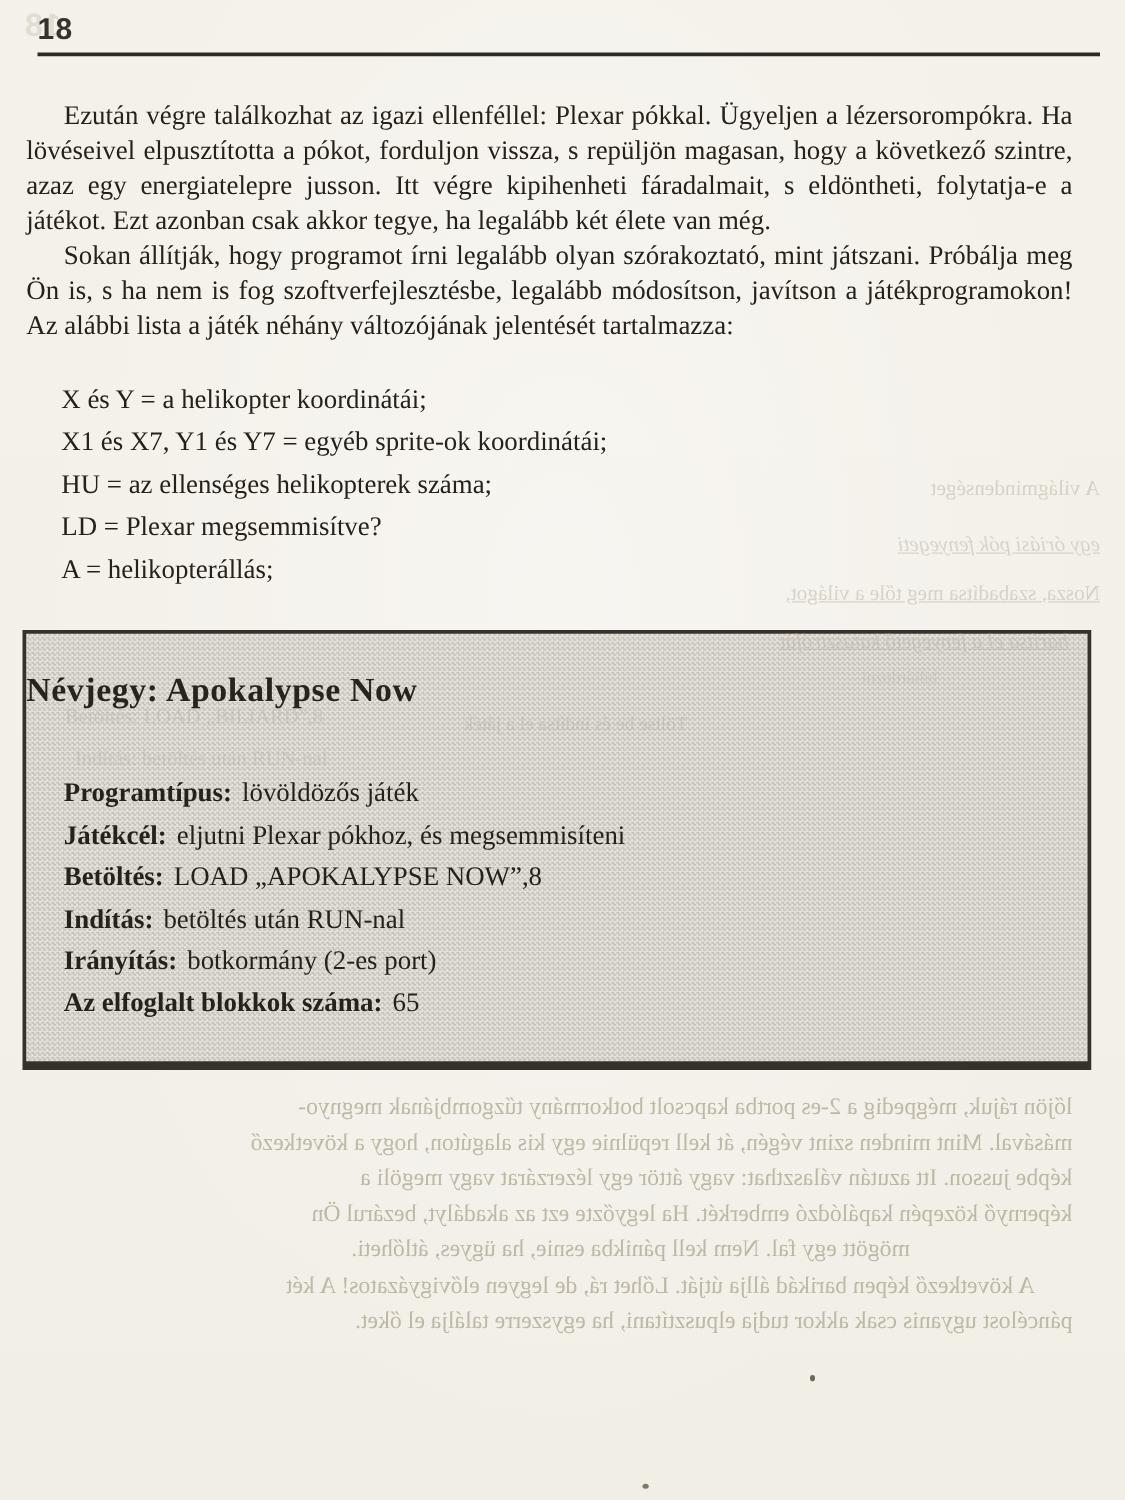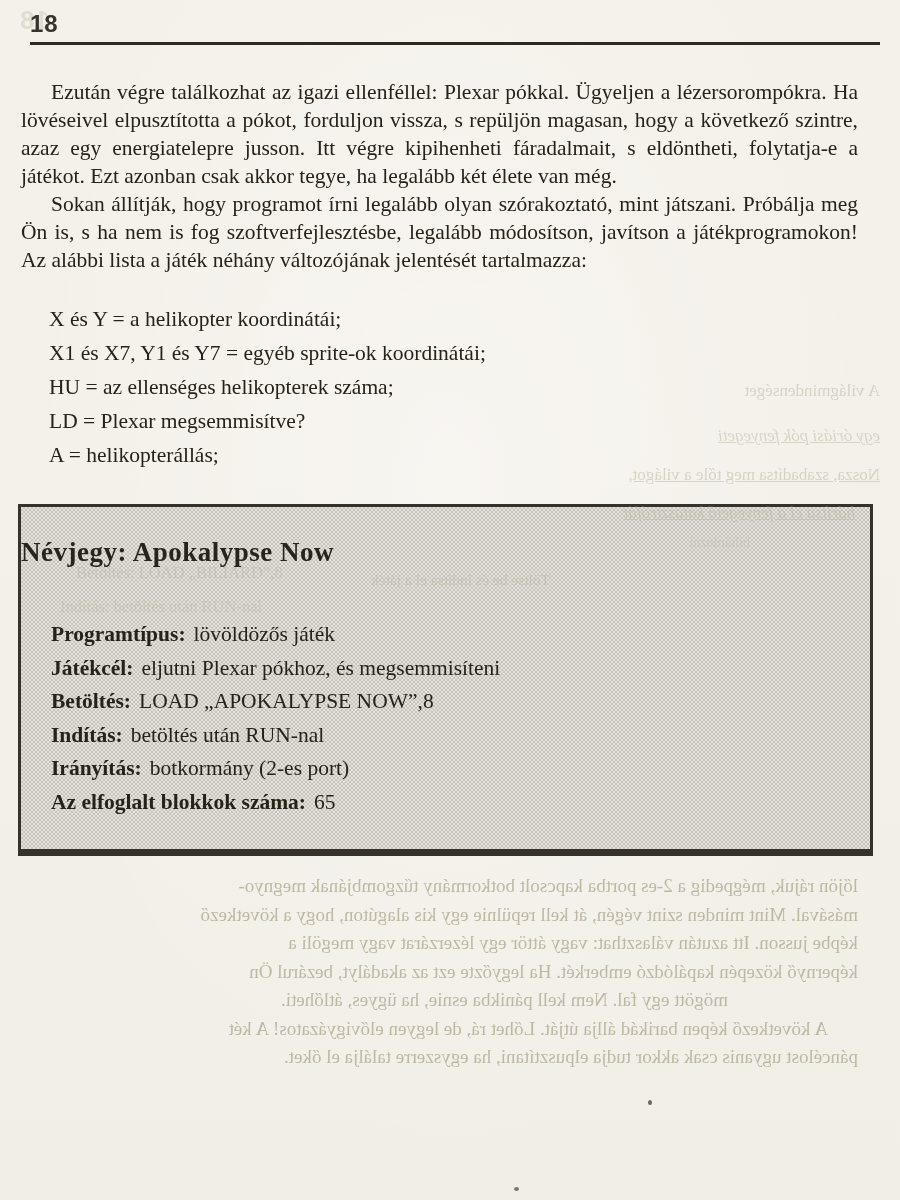--- a/index.html
+++ b/index.html
@@ -64,21 +64,21 @@
     white-space: nowrap; overflow: hidden; font-size: 17px;
   }
   .ghost.mir { transform: scaleX(-1); }
   .ghost.u { text-decoration: underline; }
   .ghost.i { font-style: italic; }
   .g-universe { top: 381px; left: 640px; width: 240px; opacity: 0.45; }
   .g-spider   { top: 426px; left: 610px; width: 270px; opacity: 0.42; }
   .g-nosza    { top: 465px; left: 430px; width: 450px; opacity: 0.45; }
   .g-haritsa  { top: 503px; left: 470px; width: 385px; opacity: 0.40; }
   .g-biliard  { top: 535px; left: 610px; width: 140px; opacity: 0.28; font-size: 14px; }
-  .g-betoltes { top: 563px; left: 76px;  width: 376px; opacity: 0.38; font-size: 16.5px; }
+  .g-betoltes { top: 563px; left: 52px;  width: 376px; opacity: 0.38; font-size: 16.5px; }
   .g-inditas  { top: 597px; left: 60px;  width: 320px; opacity: 0.32; font-size: 16.5px; }
   .g-toltse   { top: 571px; left: 372px; width: 178px; opacity: 0.40; font-size: 15.5px; }
   .speck { position:absolute; background:#4a4336; border-radius:50%; }
   .speck1 { width:4px; height:5px; top:1100px; left:648px; opacity:.8; }
   .speck2 { width:5px; height:4px; top:1187px; left:514px; opacity:.7; }
 </style>
 </head>
 <body>
 
 <div class="page">

